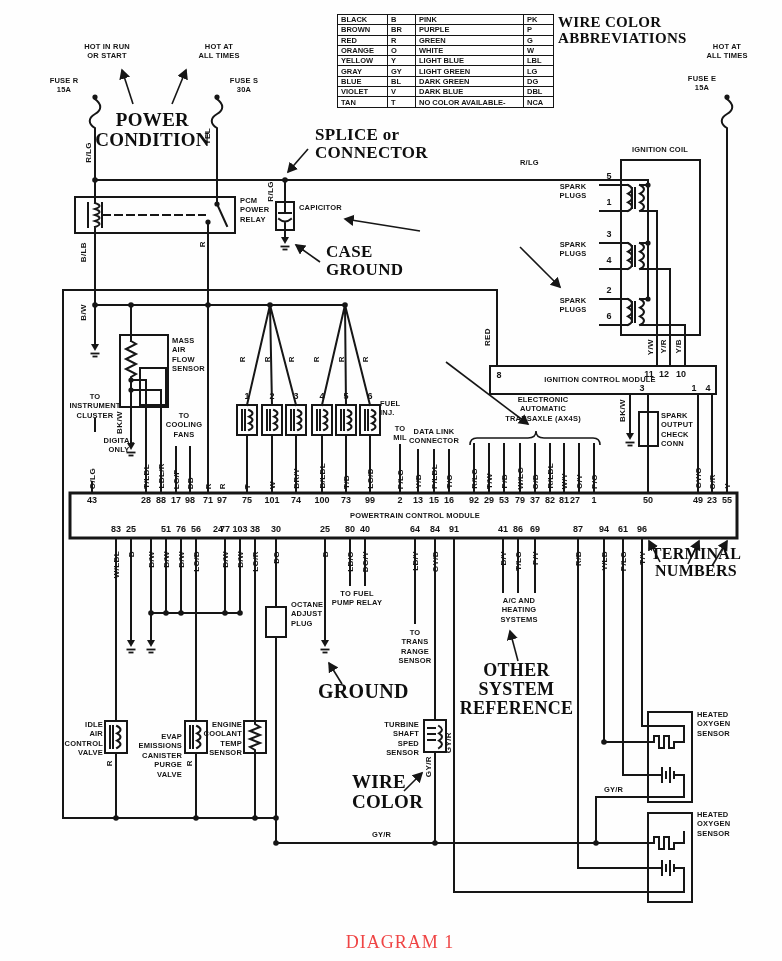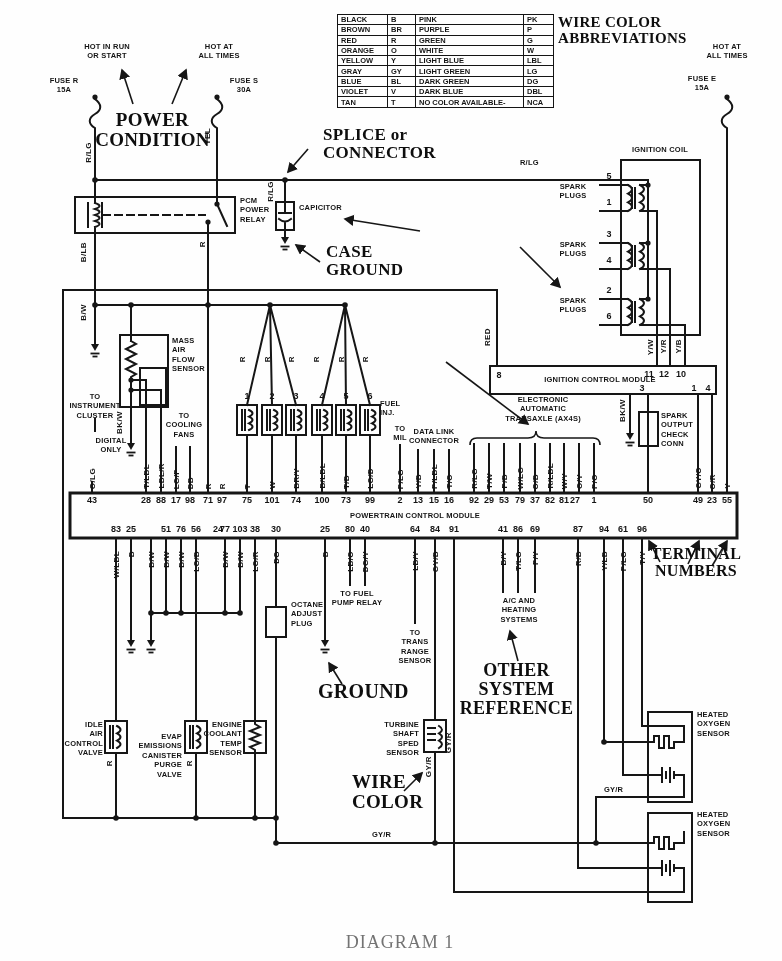--- a/index.html
+++ b/index.html
@@ -17,21 +17,21 @@
         font:bold 8px "Liberation Sans",sans-serif;letter-spacing:.4px;color:#141414;white-space:nowrap;}
   .pin{position:absolute;font:bold 9px "Liberation Sans",sans-serif;text-align:center;color:#141414;}
   .vwrap{position:absolute;width:16px;height:44px;display:flex;justify-content:center;}
   .vwrap.t{align-items:flex-end}
   .vwrap.b{align-items:flex-start}
   .vtxt{writing-mode:vertical-rl;transform:rotate(180deg);
         font:bold 8px "Liberation Sans",sans-serif;letter-spacing:.4px;color:#141414;white-space:nowrap;}
   #abbr{position:absolute;left:337px;top:14px;border-collapse:collapse;}
   #abbr td{border:1.6px solid #141414;font:bold 7.5px "Liberation Sans",sans-serif;
            padding:0 3px;height:9.3px;color:#141414;white-space:nowrap;}
-  .caption{position:absolute;font:400 18px "Liberation Serif",serif;letter-spacing:1px;color:#737373;}
+  .caption{position:absolute;font:400 18px "Liberation Serif",serif;letter-spacing:1px;color:#ef4444;}
 </style>
 </head>
 <body>
 
 <div id="stage">
 
 <svg width="782" height="961" viewBox="0 0 782 961">
   <defs>
     <marker id="ah" markerWidth="8" markerHeight="8" refX="5.5" refY="3.5" orient="auto">
       <path d="M0,0 L6.5,3.5 L0,7 Z" fill="#161616"></path>
@@ -249,21 +249,21 @@
           <td>NO COLOR AVAILABLE-</td>
           <td>NCA</td>
         </tr>
       </tbody>
 </table>
 
 <div class="big sz15" style="left:558px;top:15px;">WIRE COLOR
 ABBREVIATIONS</div>
 <div class="big sz19 ctr" style="left:85px;top:110px;width:135px;">POWER
 CONDITION</div>
-<div class="big" style="left:315px;top:126px;margin-left:8px;">SPLICE or
+<div class="big" style="left:315px;top:126px;">SPLICE or
 CONNECTOR</div>
 <div class="big" style="left:326px;top:243px;">CASE
 GROUND</div>
 <div class="big sz20" style="left:318px;top:681px;">GROUND</div>
 <div class="big sz18 ctr" style="left:444px;top:661px;width:145px;">OTHER
 SYSTEM
 REFERENCE</div>
 <div class="big sz19" style="left:352px;top:772px;">WIRE
 COLOR</div>
 <div class="big sz16 ctr" style="left:646px;top:546px;width:100px;">TERMINAL
@@ -299,21 +299,21 @@
 OUTPUT
 CHECK
 CONN</div>
 <div class="lbl" style="left:172px;top:336px;">MASS
 AIR
 FLOW
 SENSOR</div>
 <div class="lbl ctr" style="left:58px;top:392px;width:74px;">TO
 INSTRUMENT
 CLUSTER</div>
-<div class="lbl ctr" style="left:75px;top:436px;width:60px;padding-left:6px;">DIGITAL
+<div class="lbl ctr" style="left:83px;top:436px;width:60px;padding-left:6px;">DIGITAL
 ONLY</div>
 <div class="lbl ctr" style="left:158px;top:411px;width:52px;">TO
 COOLING
 FANS</div>
 <div class="lbl" style="left:380px;top:399px;">FUEL
 INJ.</div>
 <div class="lbl ctr" style="left:384px;top:424px;width:32px;">TO
 MIL</div>
 <div class="lbl ctr" style="left:406px;top:427px;width:56px;">DATA LINK
 CONNECTOR</div>

